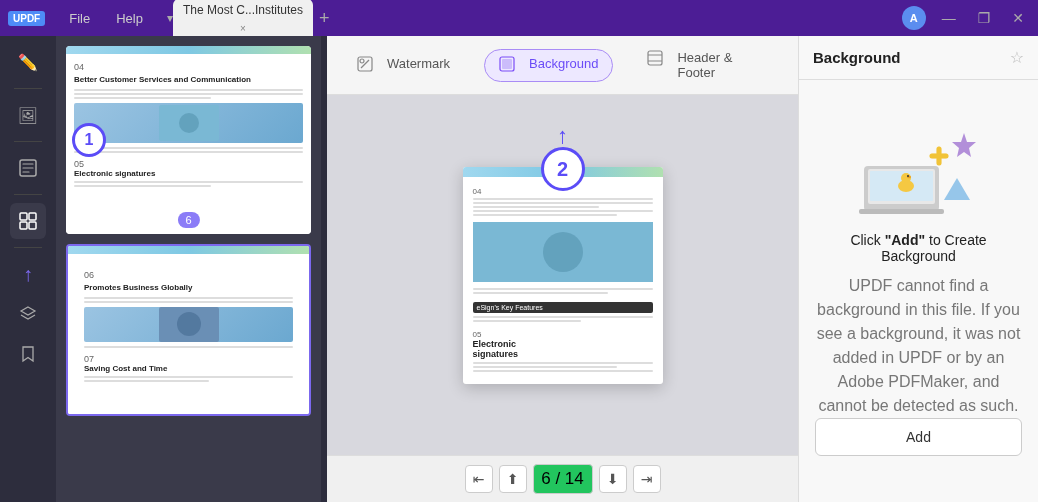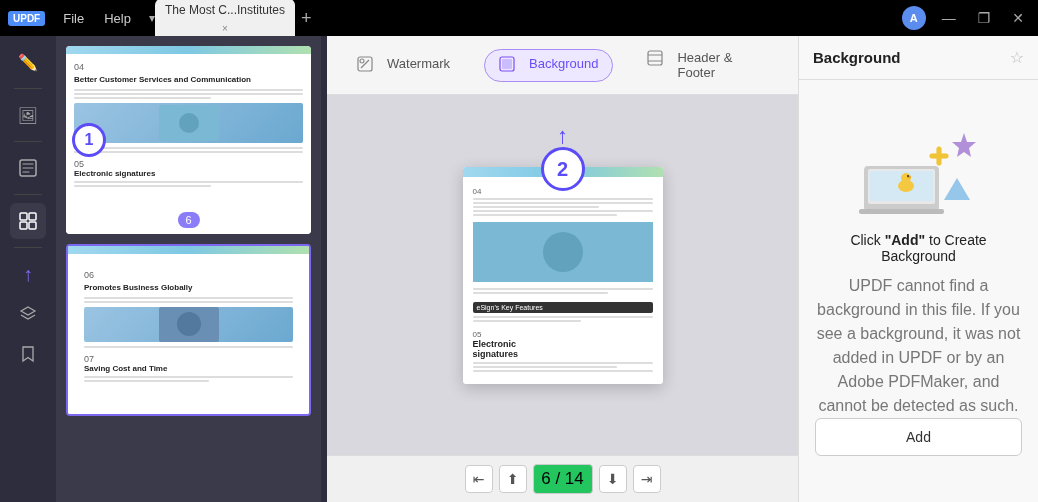--- a/index.html
+++ b/index.html
@@ -10,23 +10,24 @@
       height: 502px;
       overflow: hidden;
       display: flex;
       flex-direction: column;
     }
 
     
     .titlebar {
       display: flex;
       align-items: center;
-      background: #000000;
+      background: #4c1d95;
       height: 36px;
       padding: 0 8px;
+      gap: 6px;
       flex-shrink: 0;
     }
     .logo {
       background: #4e8cf7;
       color: white;
       font-size: 10px;
       font-weight: bold;
       padding: 2px 5px;
       border-radius: 3px;
       margin-right: 8px;

